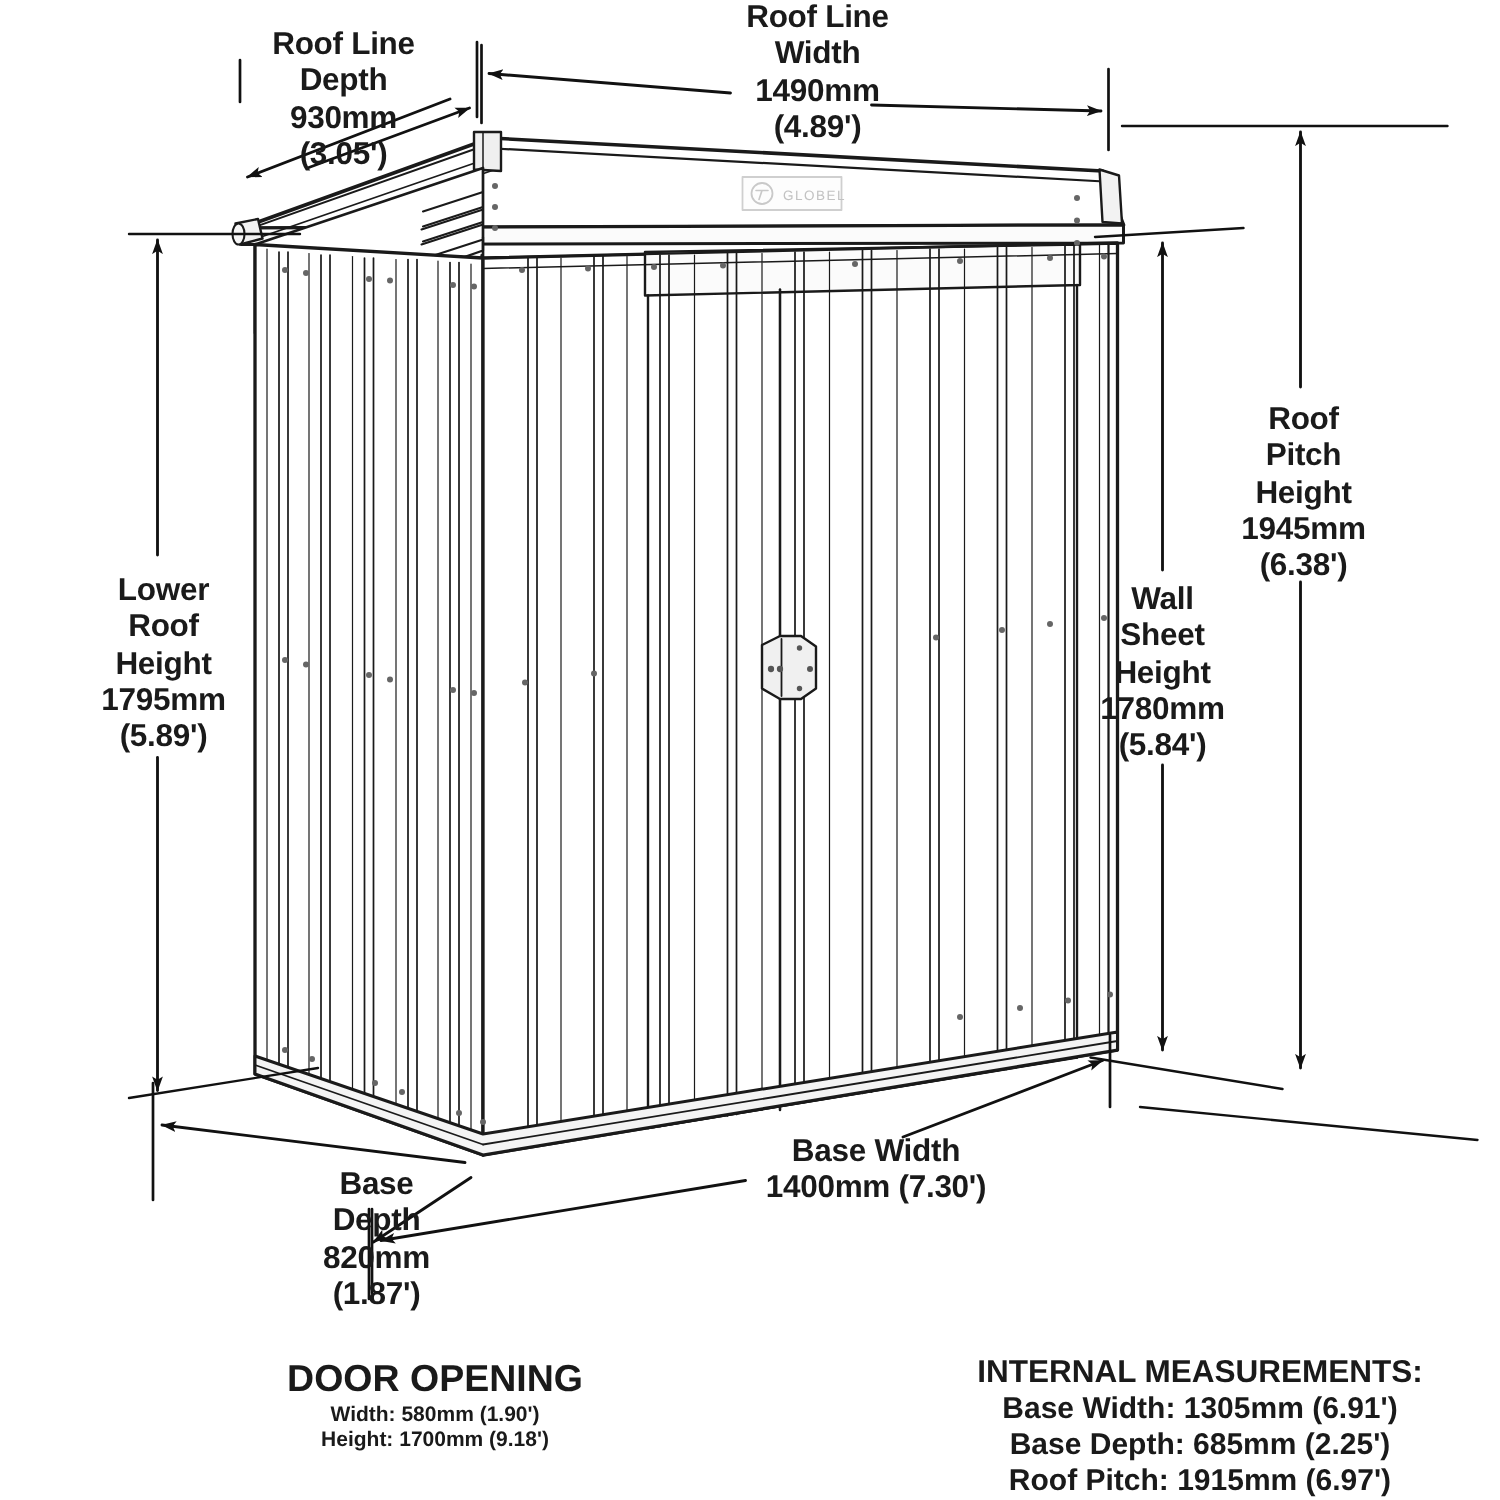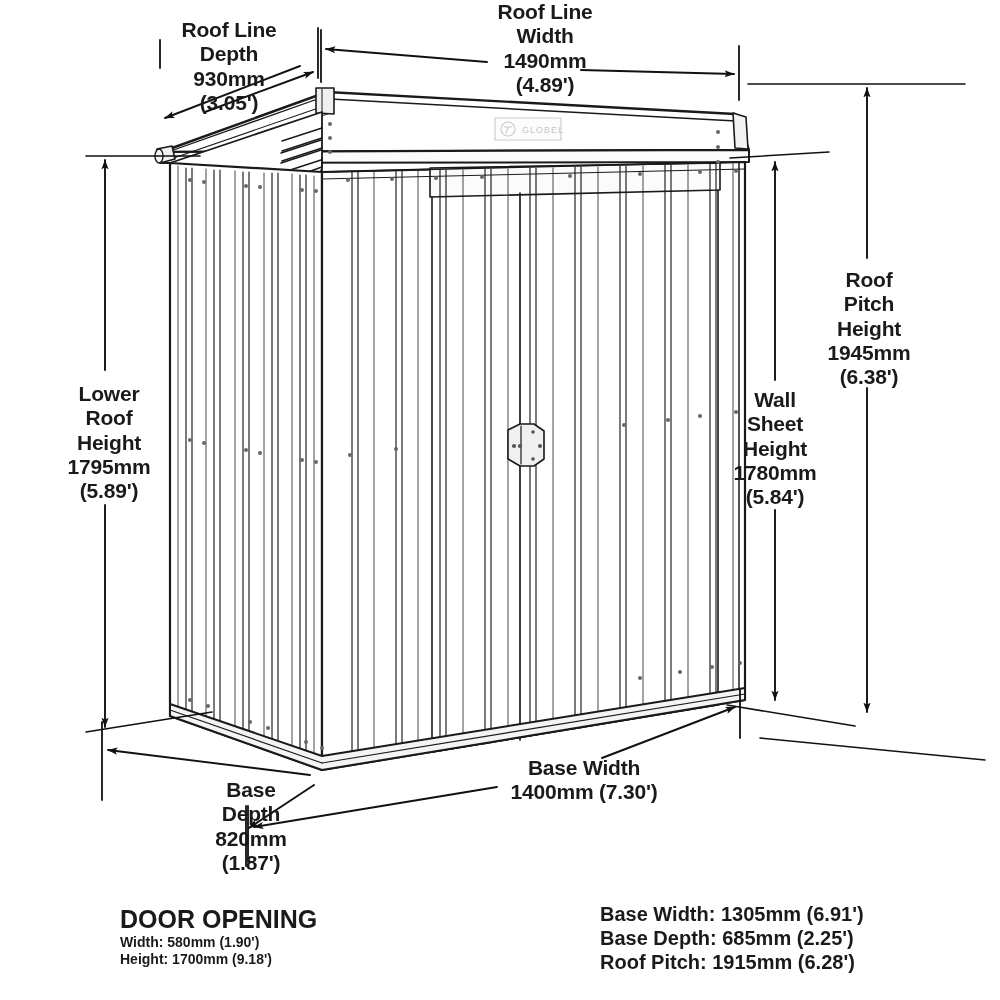--- a/index.html
+++ b/index.html
@@ -3,21 +3,21 @@
 <meta charset="utf-8">
 <style>
   html,body{margin:0;padding:0;background:#ffffff;}
   body{width:1000px;height:1000px;overflow:hidden;
        font-family:"Liberation Sans","DejaVu Sans",sans-serif;color:#000;}
   #stage{position:relative;width:1000px;height:1000px;}
   svg.layer{position:absolute;left:0;top:0;width:1000px;height:1000px;}
   .lbl{position:absolute;text-align:center;font-weight:bold;line-height:1.16;
        color:#1a1a1a;letter-spacing:-0.2px;white-space:pre-line;}
   .dim-lbl{font-size:21px;}
-  .note{position:absolute;text-align:left;font-weight:bold;color:#1a1a1a;line-height:1.2;}
+  .note{position:absolute;text-align:center;font-weight:bold;color:#1a1a1a;line-height:1.2;}
   .note .hdr{font-size:25px;letter-spacing:0px;}
   .note .ln{font-size:14px;}
   .note.small .hdr{font-size:21px;}
   .note.small .ln{font-size:20px;}
 </style>
 </head>
 <body>
 
 <div id="stage">
 
@@ -307,18 +307,19 @@
   <div class="lbl dim-lbl" style="left:478px;top:756px;width:212px;">Base Width
 1400mm (7.30')</div>
 
   <div class="note" style="left:120px;top:904px;width:340px;">
     <div class="hdr">DOOR OPENING</div>
     <div class="ln">Width: 580mm (1.90')</div>
     <div class="ln">Height: 1700mm (9.18')</div>
   </div>
 
   <div class="note small" style="left:600px;top:902px;width:400px;">
+    <div class="hdr">INTERNAL MEASUREMENTS:</div>
     <div class="ln">Base Width: 1305mm (6.91')</div>
     <div class="ln">Base Depth: 685mm (2.25')</div>
-    <div class="ln">Roof Pitch: 1915mm (6.28')</div>
+    <div class="ln">Roof Pitch: 1915mm (6.97')</div>
   </div>
 
 </div>
 
 </body></html>

